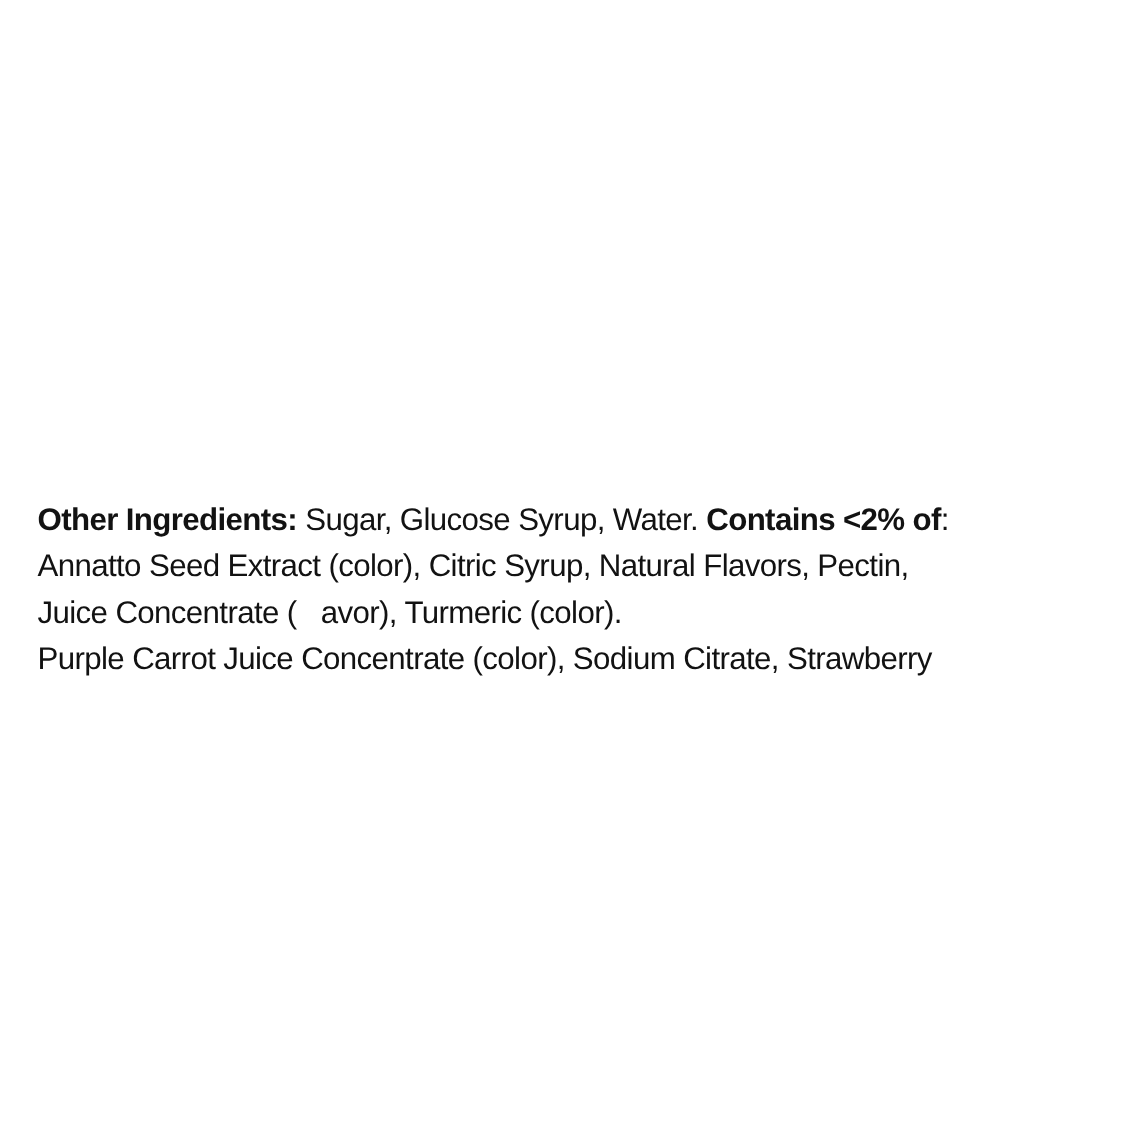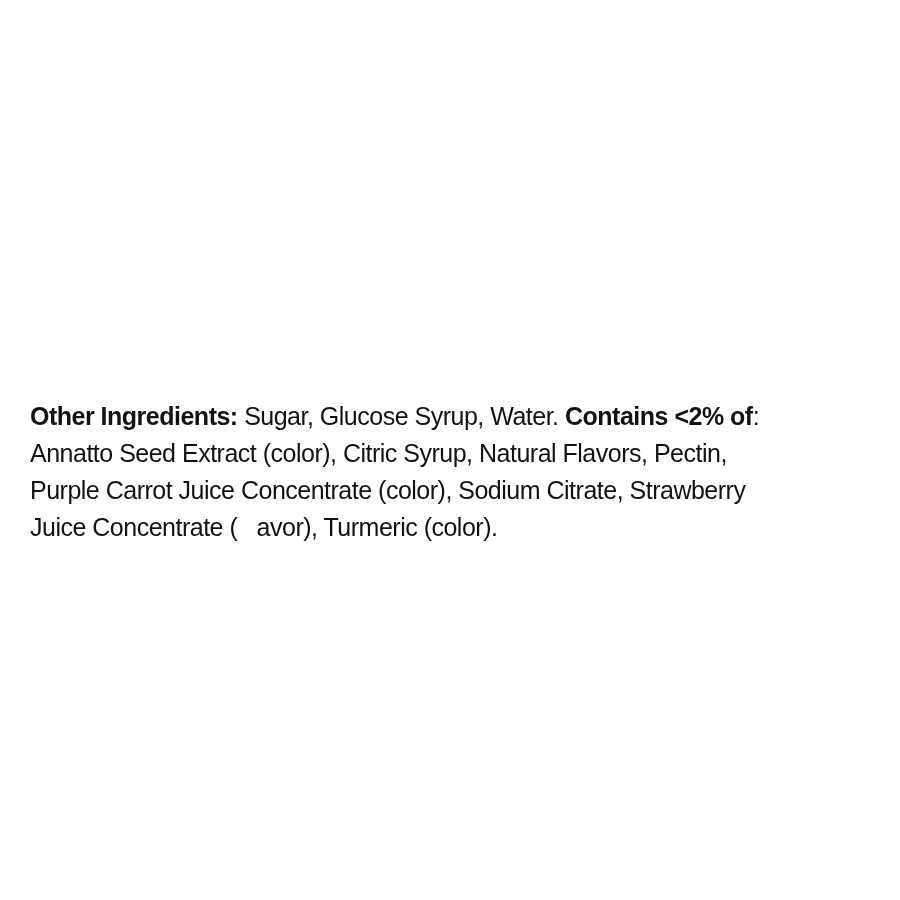--- a/index.html
+++ b/index.html
@@ -33,16 +33,16 @@
     font-weight: 700;
   }
 </style>
 </head>
 <body>
 
 <div class="canvas">
   <p class="ingredients-block">
     <span class="line"><span class="b">Other Ingredients:</span><span> Sugar, Glucose Syrup, Water. </span><span class="b">Contains &lt;2% of</span><span>:</span></span>
     <span class="line">Annatto Seed Extract (color), Citric Syrup, Natural Flavors, Pectin,</span>
+    <span class="line">Juice Concentrate (&nbsp;&nbsp;&nbsp;avor), Turmeric (color).</span>
     <span class="line">Purple Carrot Juice Concentrate (color), Sodium Citrate, Strawberry</span>
-    <span class="line">Juice Concentrate (&nbsp;&nbsp;&nbsp;avor), Turmeric (color).</span>
   </p>
 </div>
 
 </body></html>

